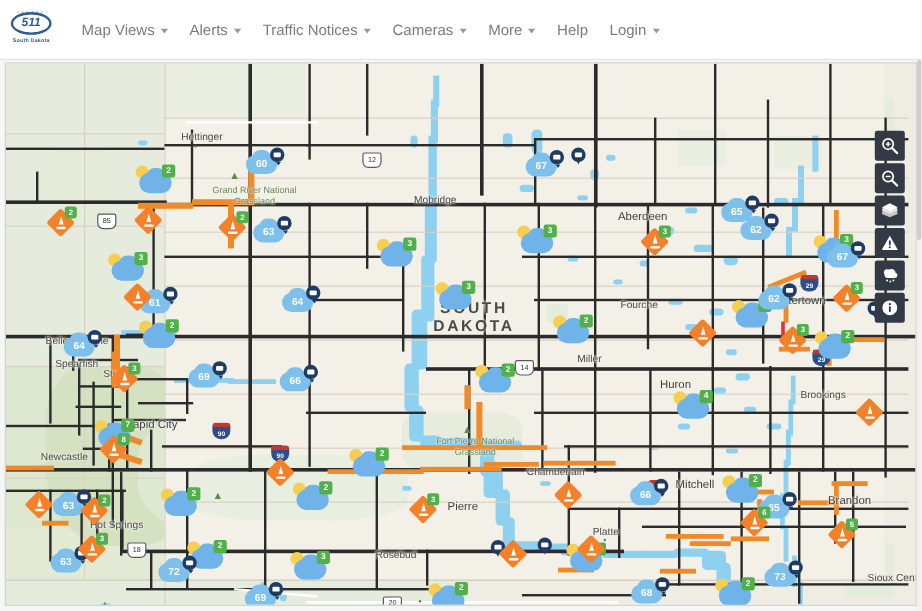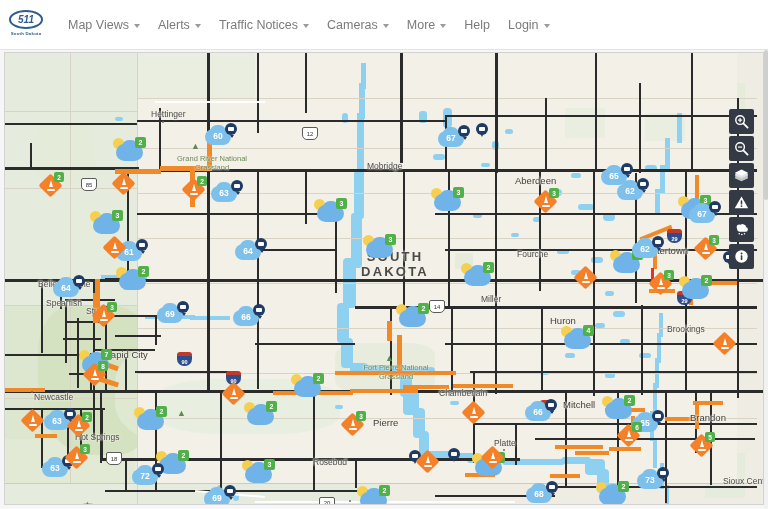--- a/index.html
+++ b/index.html
@@ -511,32 +511,32 @@
       <div class="road-white" style="left:250px;top:448px;width:260px;height:1.5px;"></div>
       <div class="road-white" style="left:190px;top:440px;width:70px;height:1.5px;transform:rotate(5deg);"></div>
 
       <div class="statelbl" style="left:350px;top:196px;width:80px;">
         <span>SOUTH</span><br>
         <span>DAKOTA</span>
       </div>
 
       <div class="city" style="left:146px;top:56px;">Hettinger</div>
       <div class="citydot" style="left:157px;top:68px;"></div>
-      <div class="city" style="left:340px;top:108px;margin-left:22px;">Mobridge</div>
+      <div class="city" style="left:340px;top:108px;">Mobridge</div>
       <div class="city big" style="left:510px;top:122px;">Aberdeen</div>
       <div class="city" style="left:512px;top:196px;">Fourche</div>
       <div class="city big" style="left:638px;top:192px;">Watertown</div>
       <div class="city" style="left:476px;top:241px;">Miller</div>
       <div class="city big" style="left:545px;top:262px;">Huron</div>
       <div class="city" style="left:662px;top:271px;">Brookings</div>
       <div class="city" style="left:33px;top:226px;">Belle Fourche</div>
       <div class="city" style="left:41px;top:245px;">Spearfish</div>
       <div class="city" style="left:81px;top:253px;">Sturgis</div>
       <div class="city big" style="left:99px;top:296px;">Rapid City</div>
-      <div class="city" style="left:5px;top:339px;padding-left:24px;">Newcastle</div>
+      <div class="city" style="left:5px;top:322px;padding-left:24px;">Newcastle</div>
       <div class="citydot" style="left:26px;top:338px;"></div>
       <div class="city" style="left:70px;top:379px;">Hot Springs</div>
       <div class="city big" style="left:368px;top:364px;">Pierre</div>
       <div class="city" style="left:434px;top:335px;">Chamberlain</div>
       <div class="city big" style="left:558px;top:346px;">Mitchell</div>
       <div class="city big" style="left:685px;top:359px;">Brandon</div>
       <div class="city" style="left:718px;top:423px;">Sioux Center</div>
       <div class="city" style="left:489px;top:385px;">Platte</div>
       <div class="citydot" style="left:498px;top:396px;"></div>
       <div class="city" style="left:308px;top:404px;">Rosebud</div>

